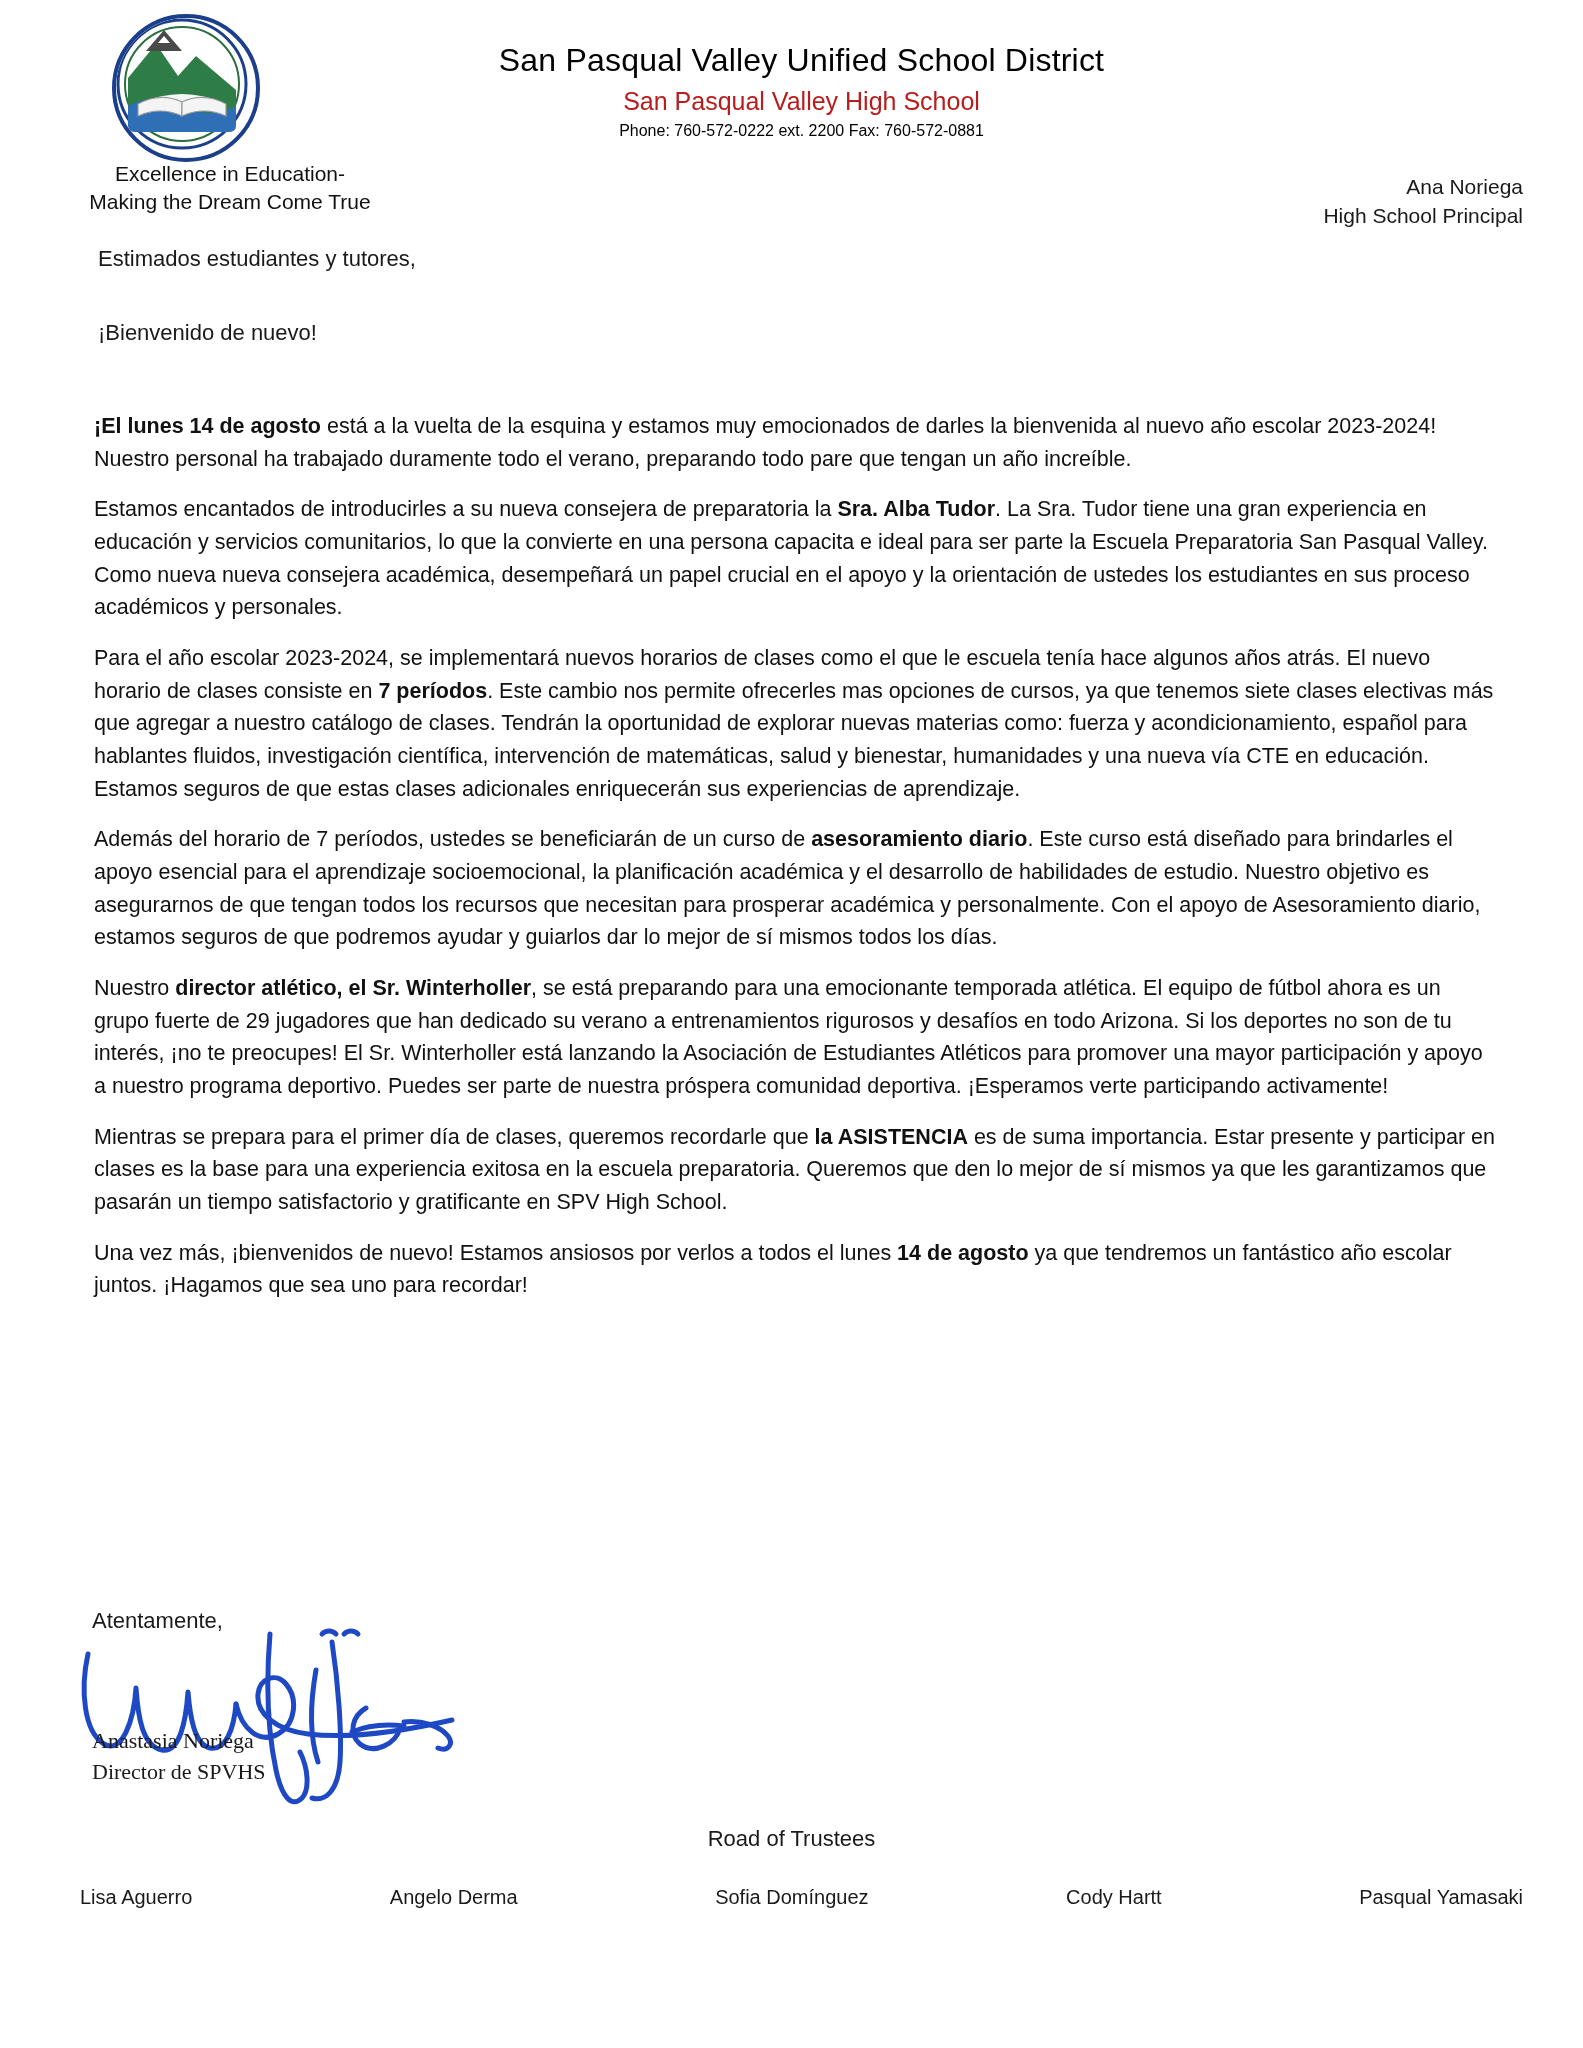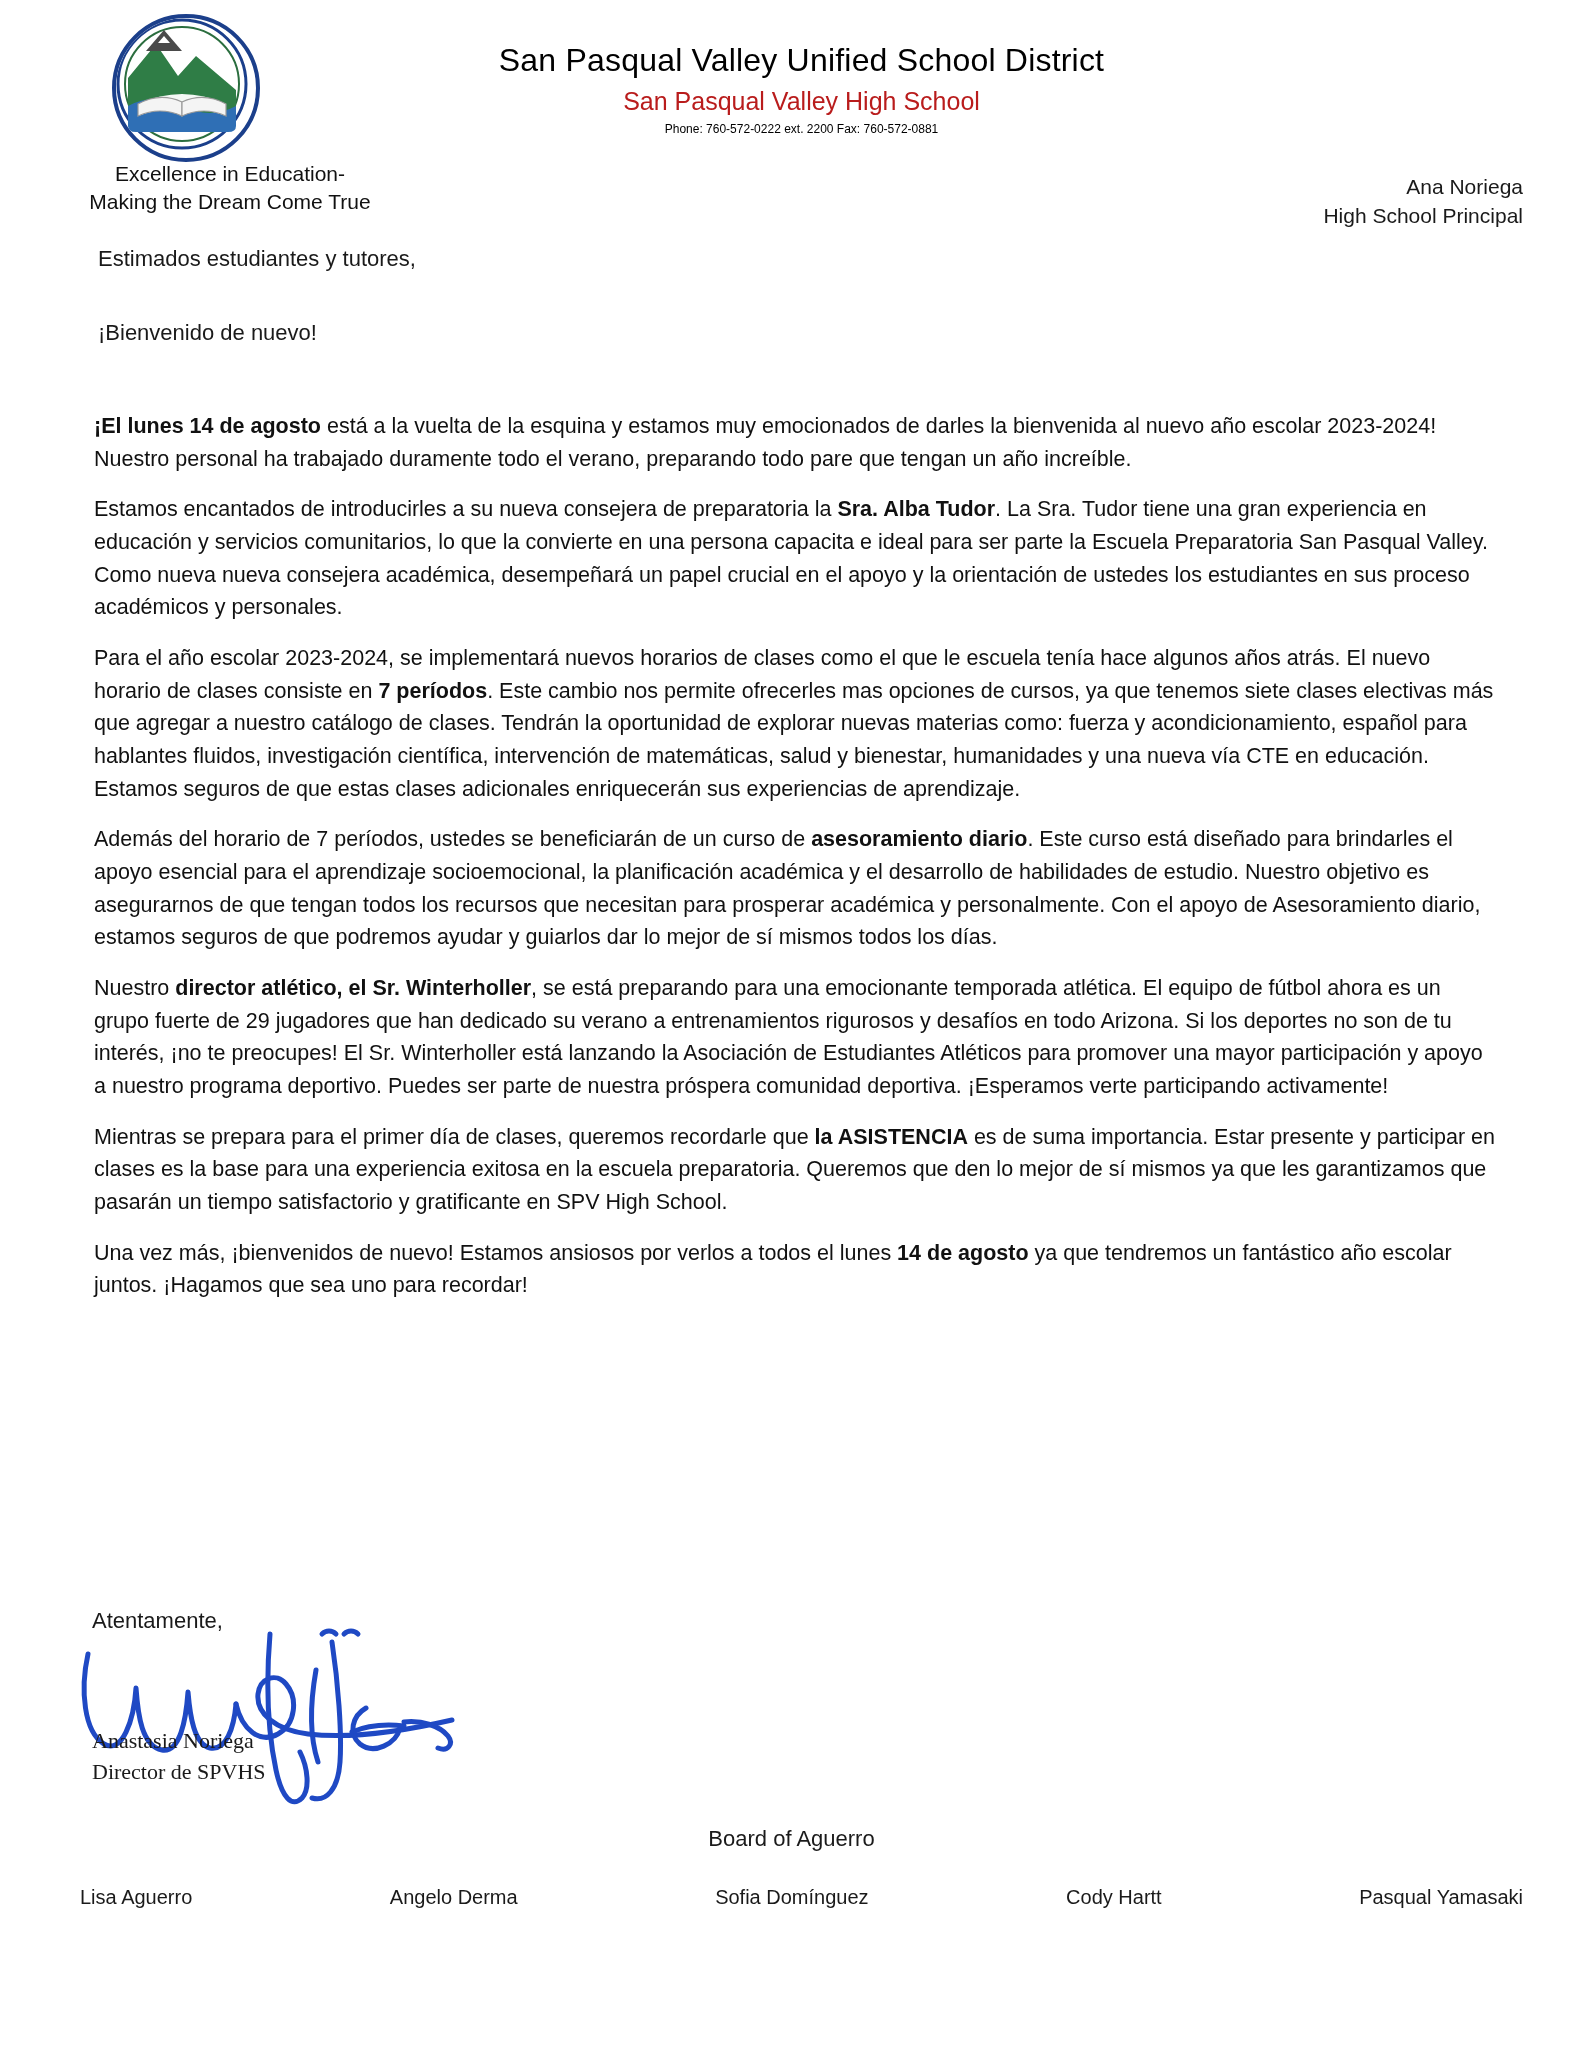--- a/index.html
+++ b/index.html
@@ -72,21 +72,21 @@
     font-size: 25px;
     margin-top: 8px;
     color: #b91c1c;
   }
   .address-line {
     font-size: 20px;
     margin-top: 10px;
     color: #000;
   }
   .phone-line {
-    font-size: 12px;
+    font-size: 16px;
     margin-top: 6px;
     color: #000;
     text-align: center;
   }
   .principal-block {
     position: absolute;
     right: 60px;
     top: 172px;
     text-align: right;
     font-size: 21px;
@@ -234,21 +234,21 @@
       <path d="M282 120 C296 114 316 112 334 114"></path>
       <path d="M334 110 C352 108 370 114 378 124 C384 132 378 140 368 136"></path>
     </g>
   </svg>
 
   <div class="sign-name">
     <div>Anastasia Noriega</div>
     <div>Director de SPVHS</div>
   </div>
 
-  <div class="board-title">Board of Aguerro</div>
+  <div class="board-title">Road of Trustees</div>
 
   <div class="trustees">
     <span class="trustee">Lisa Aguerro</span>
     <span class="trustee">Angelo Derma</span>
     <span class="trustee">Sofia Domínguez</span>
     <span class="trustee">Cody Hartt</span>
     <span class="trustee">Pasqual Yamasaki</span>
   </div>
 
 </div>

